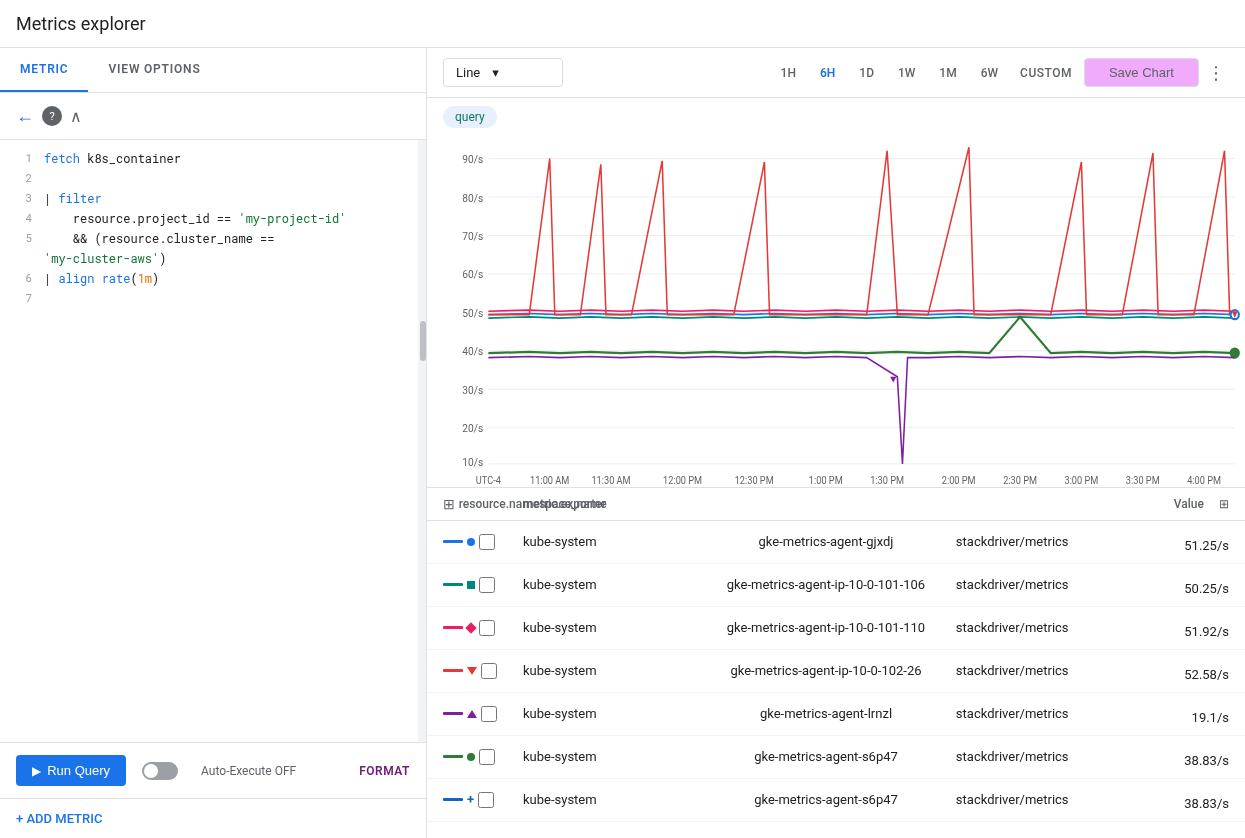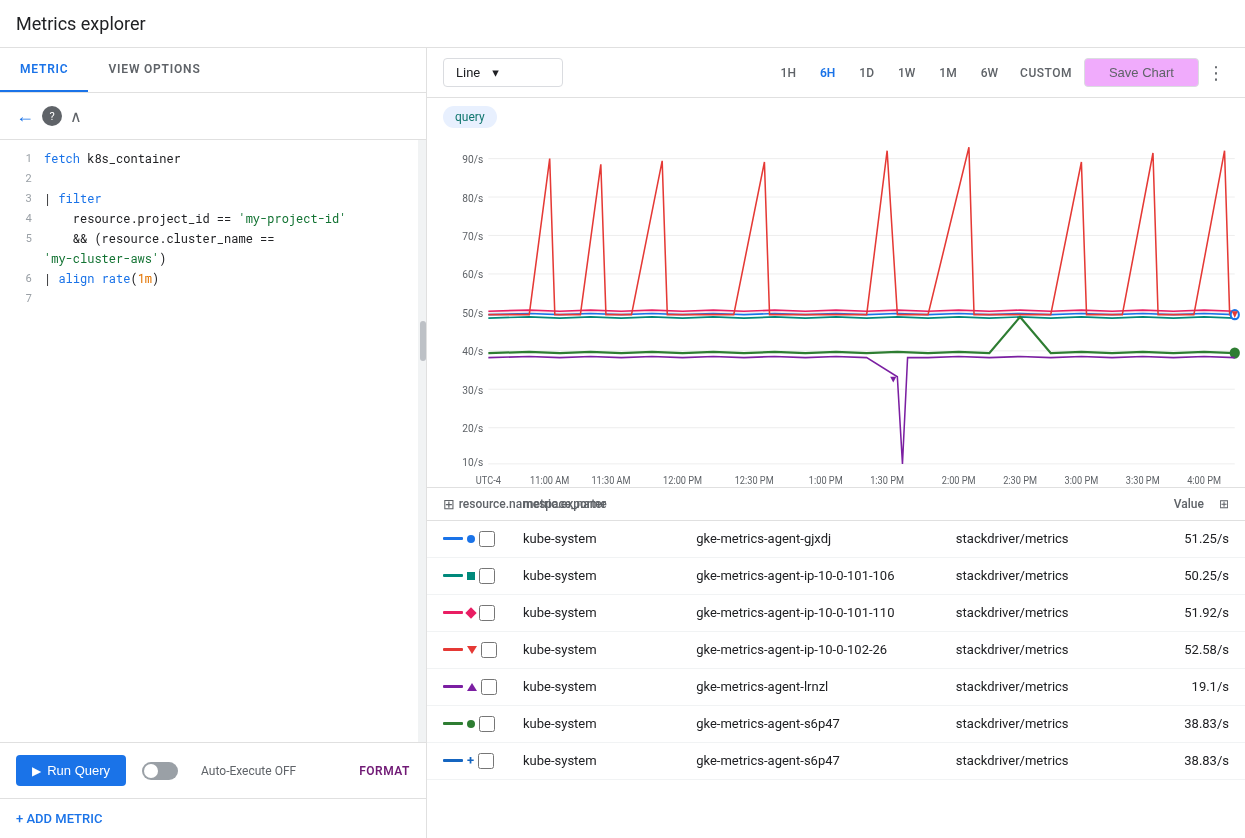--- a/index.html
+++ b/index.html
@@ -76,23 +76,23 @@
     .table-header { display: flex; align-items: center; padding: 8px 16px; border-bottom: 1px solid #e0e0e0; background: #fff; position: sticky; top: 0; z-index: 10; }
     .th { font-size: 12px; color: #5f6368; font-weight: 500; }
     .th-icon { width: 80px; display: flex; align-items: center; gap: 4px; }
     .th-pod { flex: 1.5; }
     .th-exporter { flex: 1; }
     .th-value { width: 100px; text-align: right; display: flex; align-items: center; justify-content: flex-end; gap: 15px; }
     .table-row { display: flex; align-items: center; padding: 10px 16px; border-bottom: 1px solid #f1f3f4; }
     .td { font-size: 13px; color: #202124; }
     .td-icon { width: 80px; display: flex; align-items: center; gap: 4px; }
     .td-namespace { flex: 1; }
-    .td-pod { flex: 1.5; }
+    .td-pod { flex: 1.5; text-align: center; }
     .td-exporter { flex: 1; }
-    .td-value { width: 100px; text-align: right; }
+    .td-value { width: 100px; text-align: right; margin-top: 7px; }
     .row-checkbox { width: 16px; height: 16px; border: 1px solid #dadce0; border-radius: 2px; margin-right: 6px; cursor: pointer; flex-shrink: 0; }
 
     .grid-icon { font-size: 14px; color: #5f6368; }
   </style>
 </head>
 <body>
 
 <div class="top-bar">
   <span class="top-bar-title">Metrics explorer</span>
 </div>

